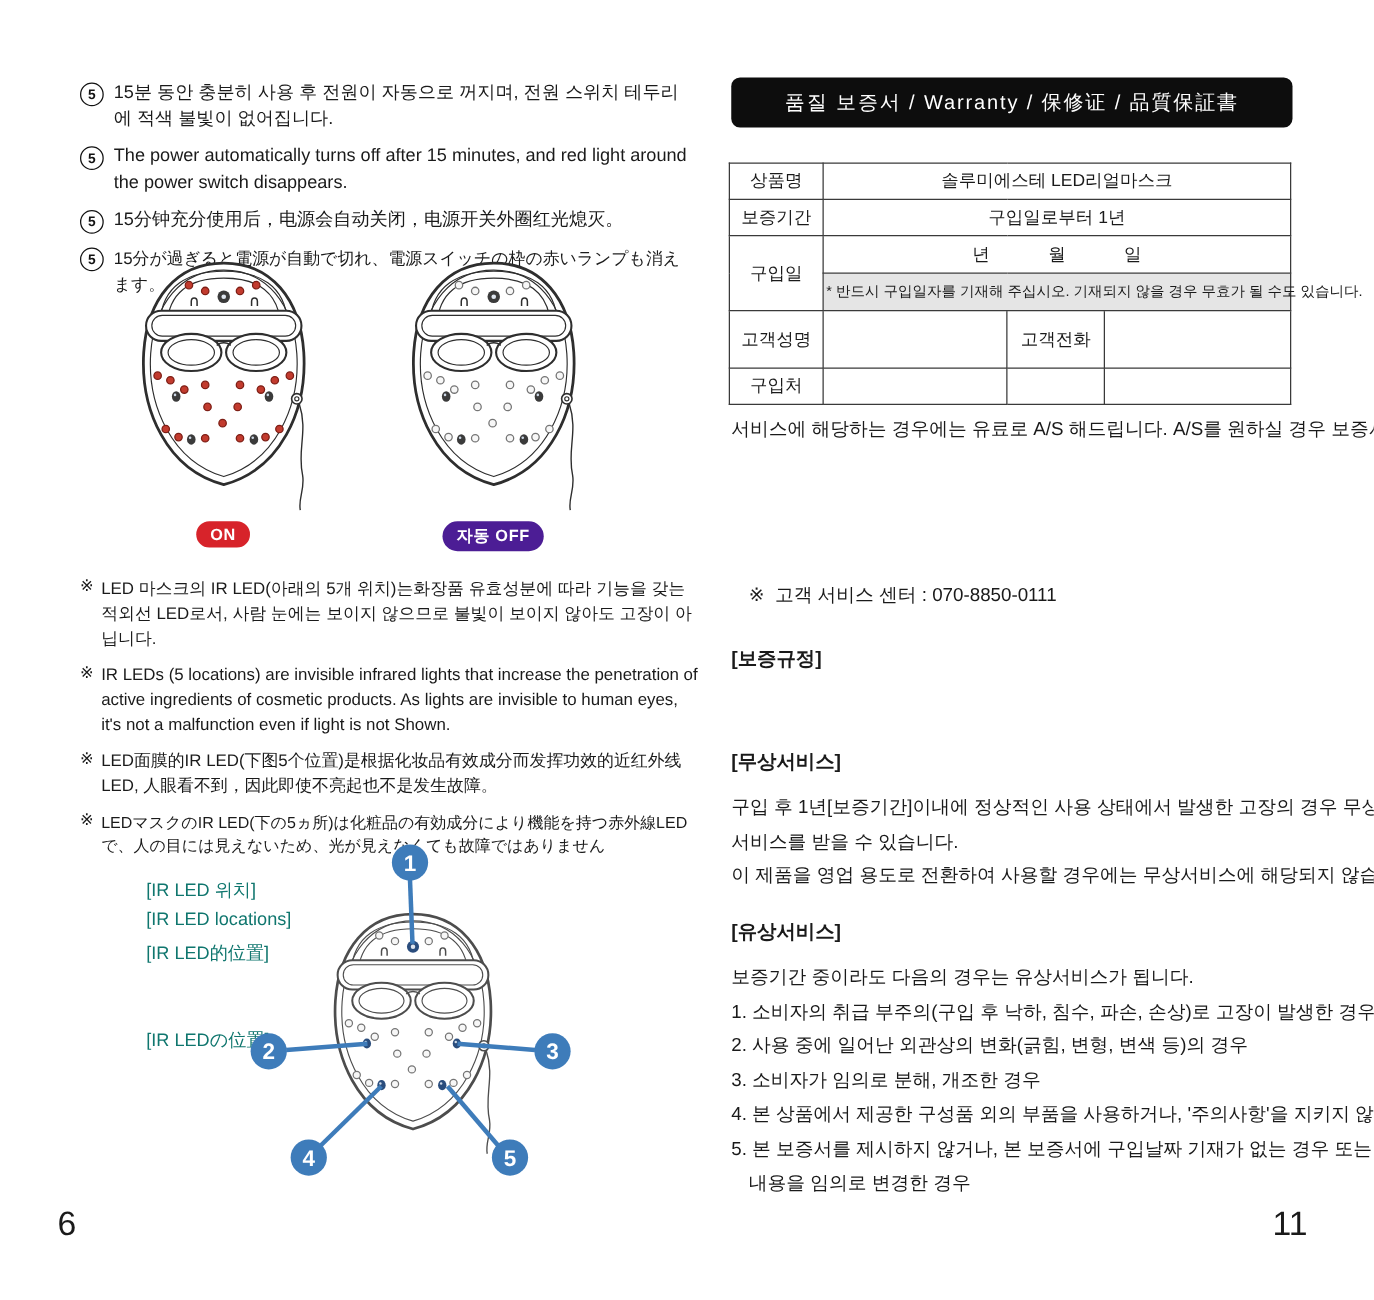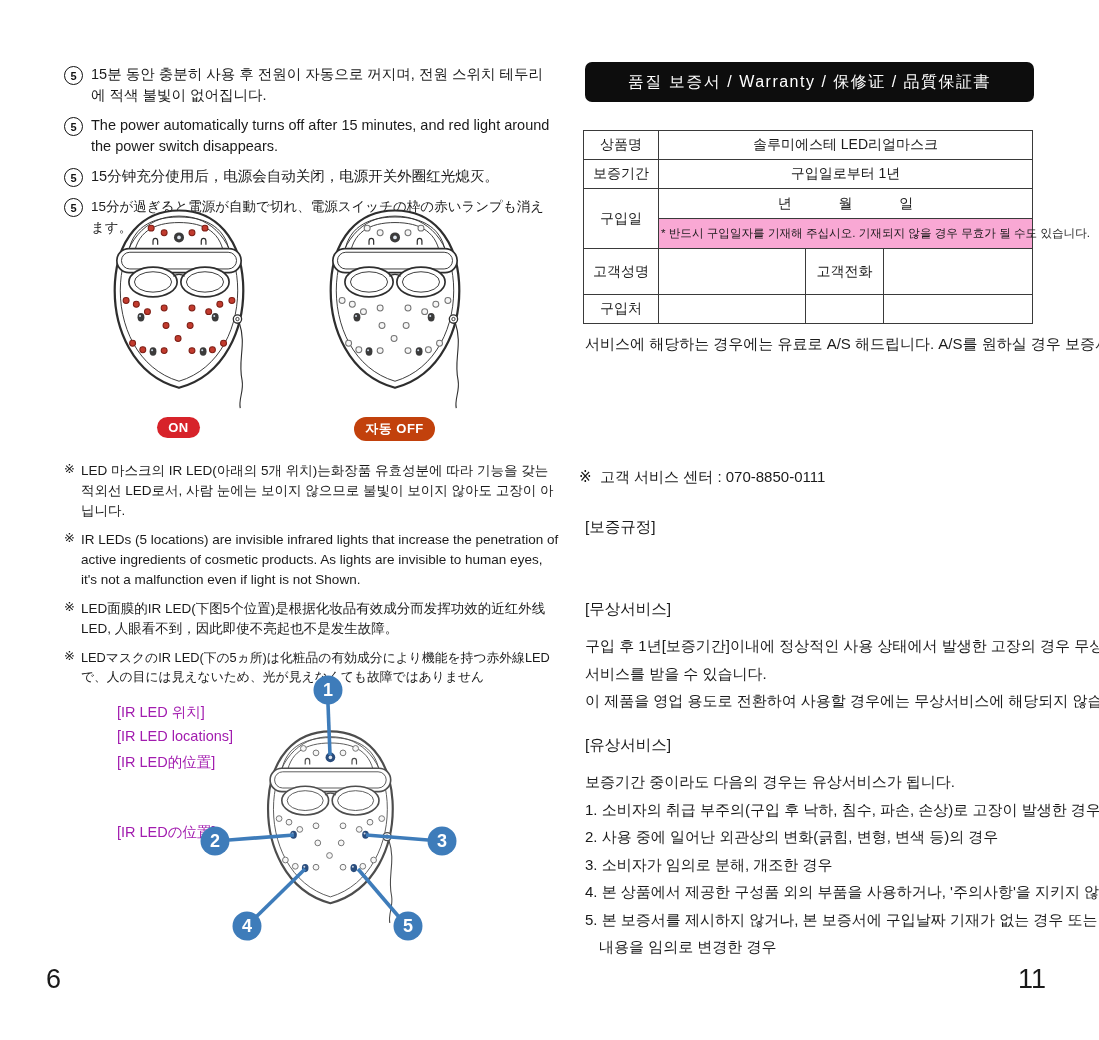--- a/index.html
+++ b/index.html
@@ -22,30 +22,30 @@
 
   .mask-fig{position:absolute;width:165px;text-align:center;}
   .mask-fig svg{display:block;margin:0 auto;}
   #fig-on{left:96px;top:204px;}
   #fig-off{left:312px;top:204px;}
   .badge{
     display:inline-block;margin-top:7px;padding:3px 11px;border-radius:12px;
     color:#fff;font-size:13px;font-weight:bold;letter-spacing:.5px;white-space:pre;
   }
   .badge.on{background:#d7232a;}
-  .badge.off{background:#c2410c;}
+  .badge.off{background:#4c1d95;}
 
   .notes{position:absolute;left:64px;top:461px;width:495px;}
   .note{display:flex;gap:6px;margin-bottom:9px;}
   .note .mark{font-size:13px;flex:0 0 auto;}
   .note .txt{font-size:13.5px;line-height:20px;}
   .note.jp .txt{font-size:12.8px;line-height:19px;}
 
   .diagram-labels div{
-    position:absolute;left:117px;font-size:14.5px;color:#a21caf;white-space:pre;
+    position:absolute;left:117px;font-size:14.5px;color:#0f766e;white-space:pre;
   }
   #dlab0{top:703px;} #dlab1{top:728px;} #dlab2{top:753px;} #dlab3{top:778px;margin-top:45px;}
   #ir-diagram{position:absolute;left:100px;top:668px;}
 
   .page-num{position:absolute;font-size:27px;color:#1a1a1a;}
   #pn-left{left:46px;top:964px;}
   #pn-right{left:1018px;top:964px;}
 
   
   .warranty-header{
@@ -58,29 +58,29 @@
     position:absolute;left:583px;top:130px;width:449px;
     border-collapse:collapse;table-layout:fixed;
   }
   .wtable td{
     border:1.3px solid #3a3a3a;font-size:14px;color:#1a1a1a;
     padding:0 4px;background:#fff;
   }
   .wtable td.lbl{text-align:center;}
   .wtable td.ctr{text-align:center;white-space:pre;}
   .wtable td.note-cell{
-    background:#f9a8d4;font-size:11.6px;text-align:left;white-space:pre;padding:0 2px;
+    background:#e5e5e5;font-size:11.6px;text-align:left;white-space:pre;padding:0 2px;
   }
   .r1{height:29px;} .r2{height:29px;} .r3{height:30px;} .r4{height:30px;}
   .r5{height:46px;font-family:Liberation Serif, serif;} .r6{height:29px;}
 
   .rline{white-space:pre;font-size:15px;line-height:27.5px;color:#1a1a1a;}
   #w-paragraph{position:absolute;left:585px;top:330px;width:470px;}
-  #w-service{position:absolute;left:579px;top:463px;}
-  .sec-title{font-size:15.5px;font-weight:normal;margin-bottom:12px;white-space:pre;}
+  #w-service{position:absolute;left:599px;top:463px;}
+  .sec-title{font-size:15.5px;font-weight:bold;margin-bottom:12px;white-space:pre;}
   #sec-0{position:absolute;left:585px;top:517px;}
   #sec-1{position:absolute;left:585px;top:599px;}
   #sec-2{position:absolute;left:585px;top:735px;}
   .cont-indent{padding-left:14px;}
 </style>
 </head>
 <body>
 
 <div class="instructions">
   <div class="inst">

